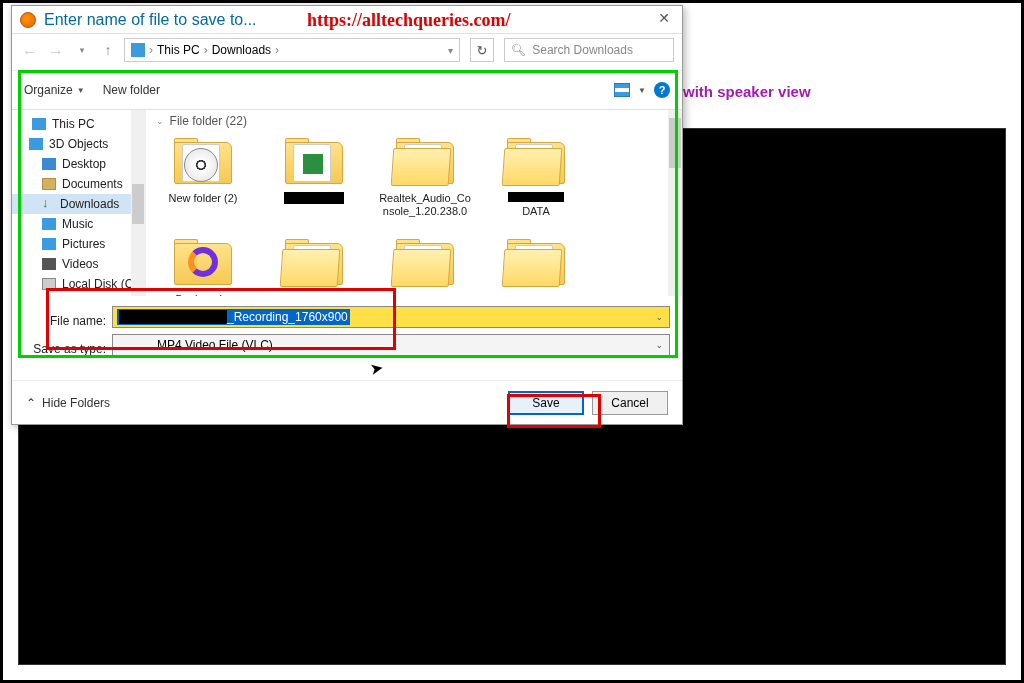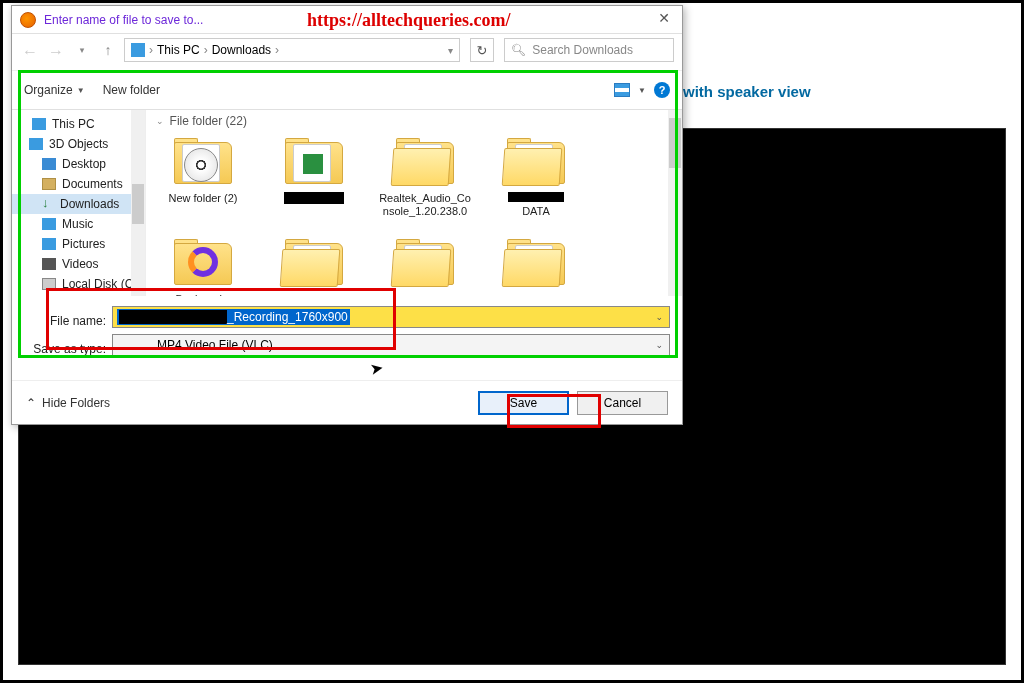--- a/index.html
+++ b/index.html
@@ -1,26 +1,26 @@
 <!DOCTYPE html>
 <html><head>
 <meta charset="utf-8">
 <style>
   * { box-sizing: border-box; margin: 0; padding: 0; font-family: 'Segoe UI', Tahoma, sans-serif; }
   body { width: 1024px; height: 683px; background: #fff; position: relative; overflow: hidden; border: 3px solid #000; }
 
   .browser-bg { position: absolute; top: 0; left: 0; right: 0; bottom: 0; background: #fff; }
-  .browser-content { position: absolute; top: 80px; left: 680px; right: 15px; font-size: 15px; font-weight: 600; color: #0369a1; }
+  .browser-content { position: absolute; top: 80px; left: 680px; right: 15px; font-size: 15px; font-weight: 600; color: #a21caf; }
   .video-area { position: absolute; top: 125px; left: 15px; right: 15px; bottom: 15px; background: #000; border: 1px solid #333; }
 
   .dialog { position: absolute; top: 2px; left: 8px; width: 672px; height: 420px; background: #fff; border: 1px solid #999; box-shadow: 2px 2px 8px rgba(0,0,0,0.3); z-index: 10; }
 
   .titlebar { height: 28px; display: flex; align-items: center; padding: 0 8px; border-bottom: 1px solid #e0e0e0; position: relative; }
   .titlebar-icon { width: 16px; height: 16px; border-radius: 50%; background: radial-gradient(circle at 40% 40%, #ff9500, #e66000); margin-right: 8px; border: 1px solid #c05000; }
-  .titlebar-text { font-size: 12px; color: #6d28d9; }
+  .titlebar-text { font-size: 16px; color: #0369a1; }
   .titlebar-close { position: absolute; right: 8px; top: 4px; width: 20px; height: 20px; font-size: 14px; color: #555; cursor: pointer; text-align: center; }
   .watermark { position: absolute; left: 295px; top: 4px; font-size: 18px; font-weight: bold; color: #d00; font-family: Georgia, serif; }
 
   .navrow { height: 32px; display: flex; align-items: center; padding: 0 8px; gap: 6px; }
   .nav-arrow { width: 20px; color: #888; font-size: 16px; text-align: center; cursor: pointer; }
   .nav-arrow.disabled { color: #ccc; }
   .nav-up { width: 20px; color: #888; font-size: 14px; text-align: center; cursor: pointer; }
   .breadcrumb { flex: 1; display: flex; align-items: center; border: 1px solid #ccc; height: 24px; padding: 0 6px; gap: 4px; font-size: 12px; }
   .bc-icon { width: 14px; height: 14px; background: #3a9be0; display: inline-block; }
   .bc-sep { color: #888; }
@@ -81,21 +81,21 @@
   .form-label { width: 88px; text-align: right; padding-right: 6px; color: #222; }
   .form-input { flex: 1; height: 22px; border: 1px solid #888; background: #fff; font-size: 12px; padding: 0 4px; display: flex; align-items: center; position: relative; }
   .form-input.sel { background: #fde047; }
   .fn-selected { background: #0066cc; color: #fff; padding: 1px 2px; }
   .fn-redact { background: #000; height: 14px; display: inline-block; width: 108px; vertical-align: middle; }
   .drop-arrow { position: absolute; right: 6px; font-size: 9px; color: #555; }
 
   .footer { position: absolute; bottom: 0; left: 0; right: 0; height: 44px; display: flex; align-items: center; padding: 0 14px; font-size: 12px; border-top: 1px solid #eee; }
   .hide-folders { display: flex; align-items: center; gap: 6px; cursor: pointer; color: #333; }
   .footer-btns { margin-left: auto; display: flex; gap: 8px; }
-  .btn { width: 91px; height: 24px; border: 1px solid #999; background: #f0f0f0; font-size: 12px; cursor: pointer; display: flex; align-items: center; justify-content: center; }
+  .btn { width: 76px; height: 24px; border: 1px solid #999; background: #f0f0f0; font-size: 12px; cursor: pointer; display: flex; align-items: center; justify-content: center; }
   .btn.primary { border: 2px solid #0066cc; background: #e8f0fa; }
 
   .cursor { position: absolute; top: 353px; left: 358px; font-size: 16px; color: #000; z-index: 20; transform: rotate(-10deg); }
 </style>
 </head>
 <body>
 
 <div class="browser-bg">
   <div class="browser-content">with speaker view</div>
   <div class="video-area"></div>

